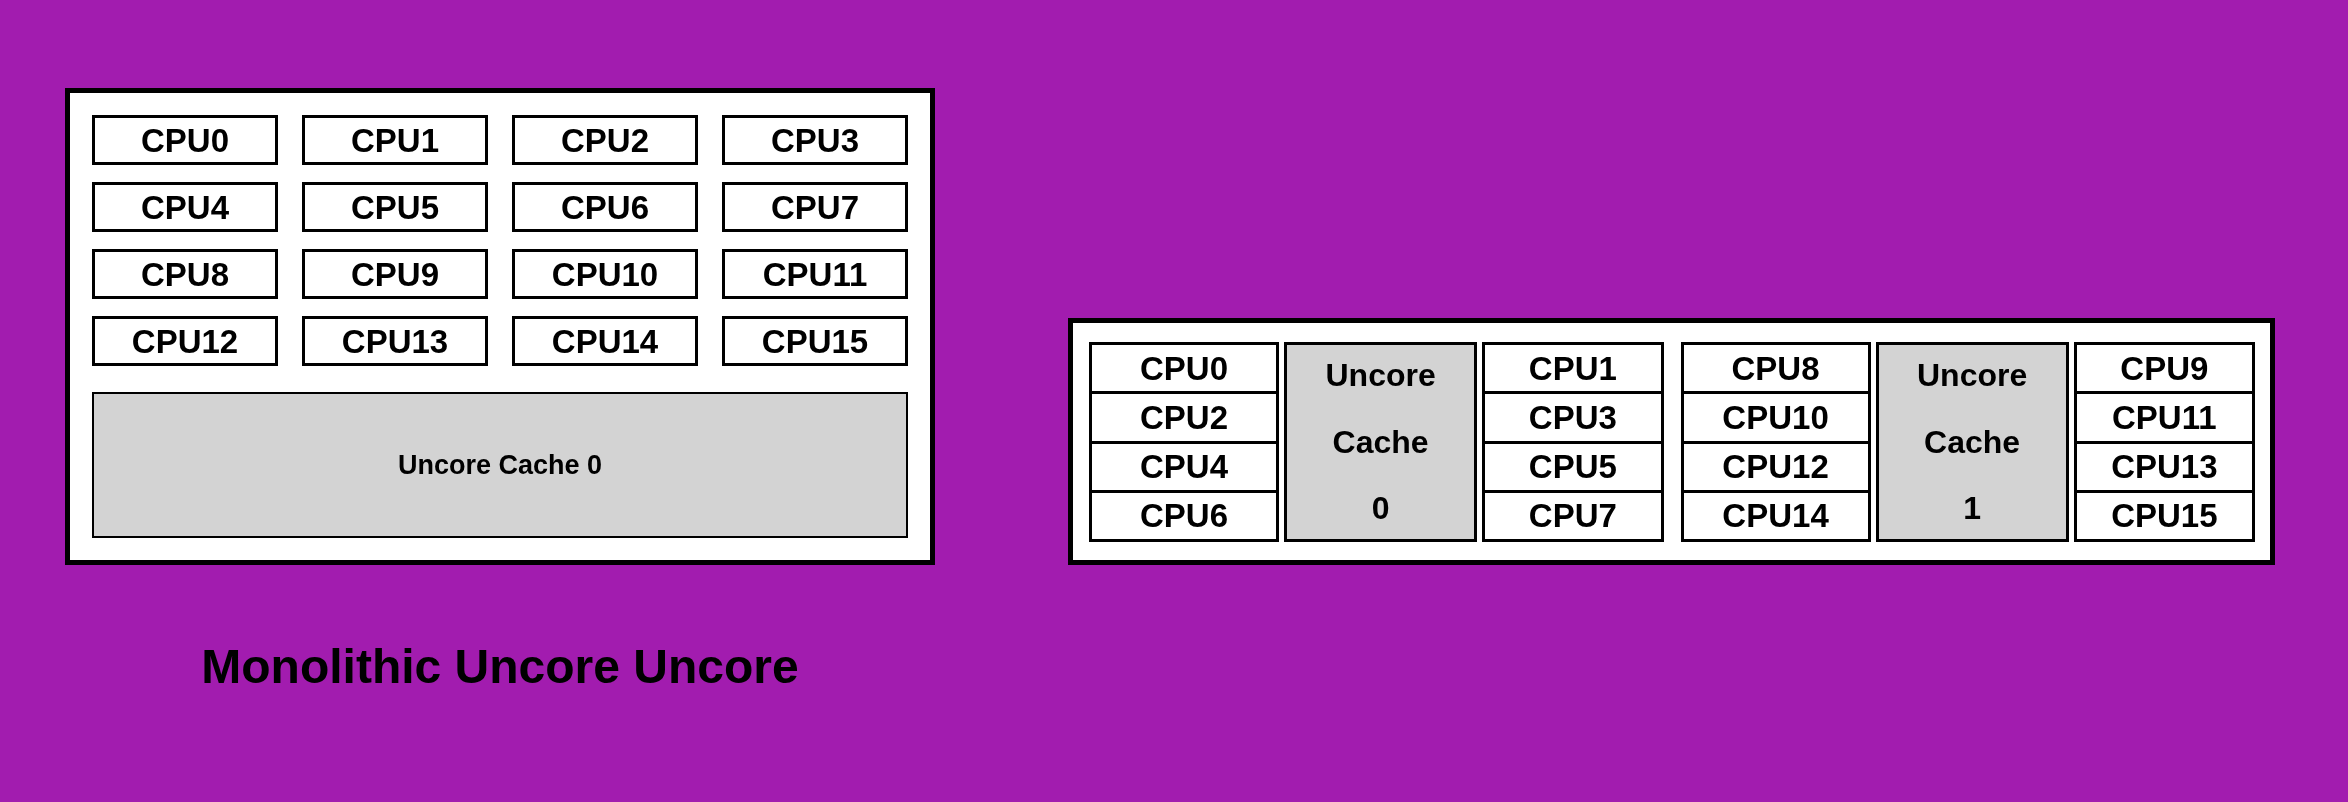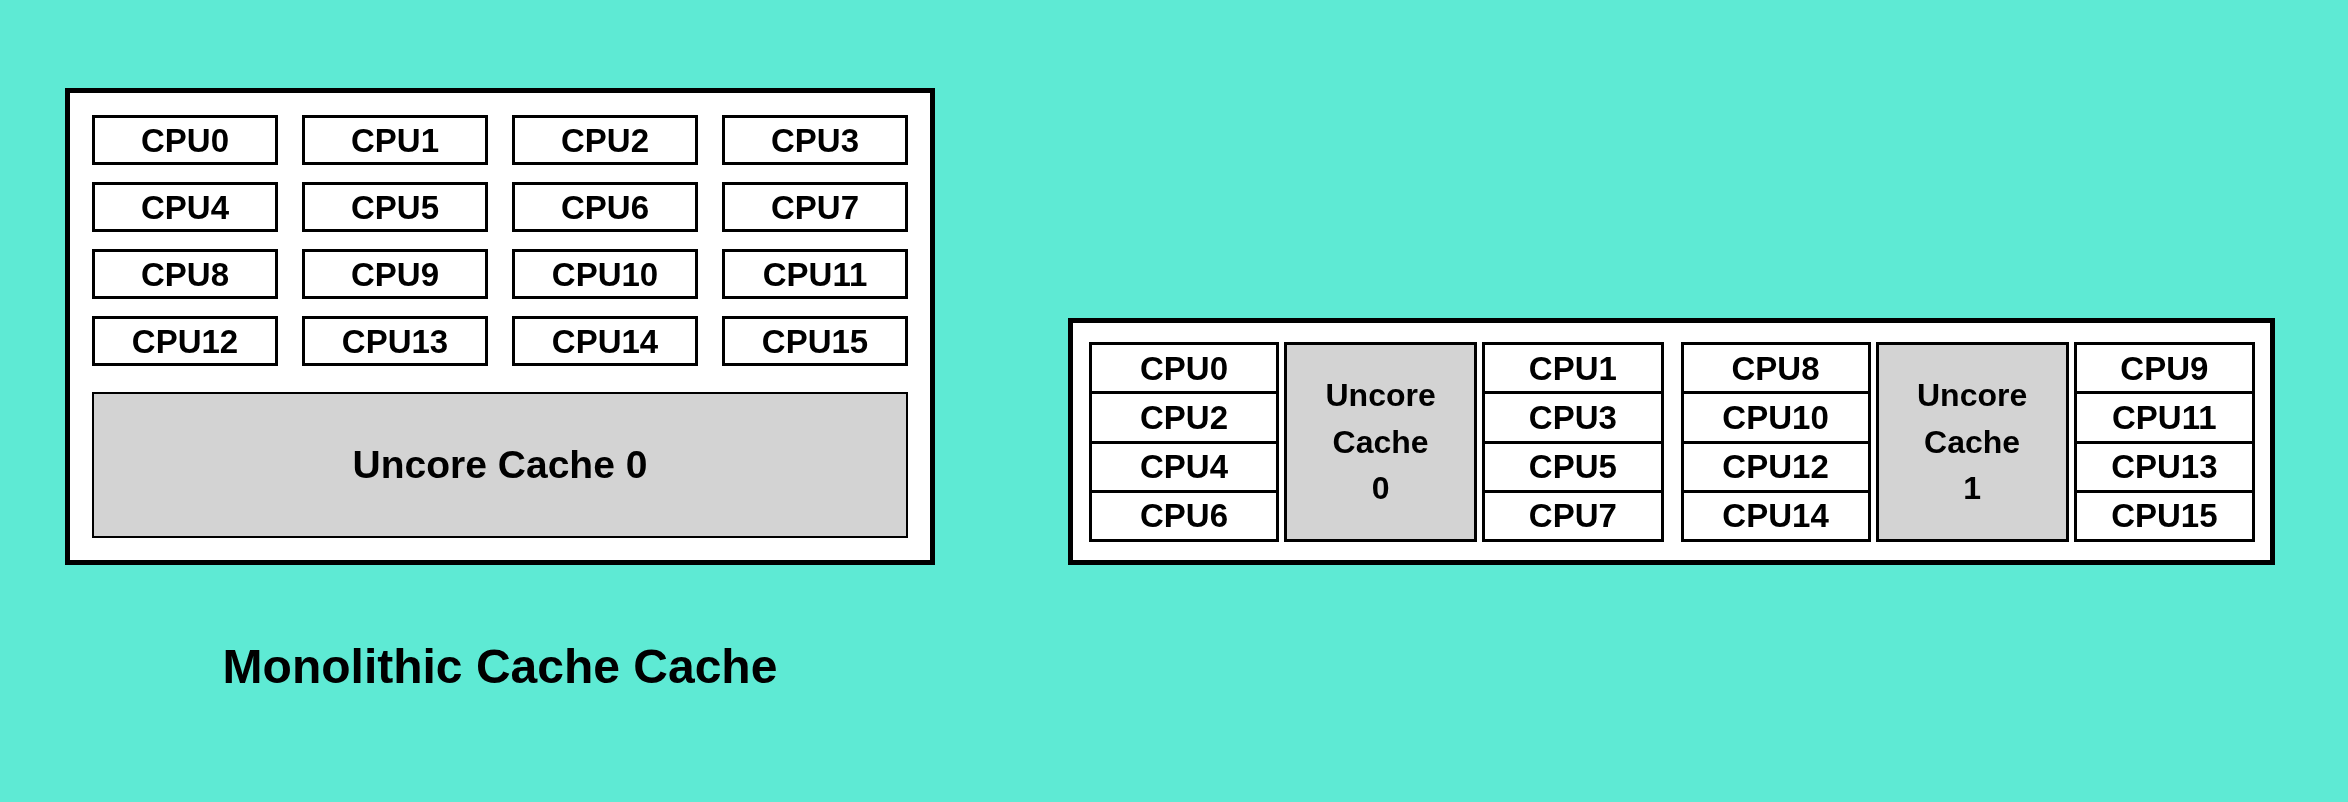--- a/index.html
+++ b/index.html
@@ -5,21 +5,21 @@
   * { margin: 0; padding: 0; box-sizing: border-box; }
   html, body { background: #ffffff; }
   body {
     font-family: "Liberation Sans", "DejaVu Sans", sans-serif;
     color: #000000;
   }
   .canvas {
     position: relative;
     width: 2348px;
     height: 802px;
-    background: #5eead4;
+    background: #a21caf;
     overflow: hidden;
   }
 
   
   .mono-box {
     position: absolute;
     left: 65px; top: 88px;
     width: 870px; height: 477px;
     border: 5px solid #000;
     background: #fff;
@@ -45,21 +45,21 @@
     line-height: 1;
   }
   .mono-cache {
     margin-top: 26px;
     flex: 1;
     border: 2px solid #000;
     display: flex;
     align-items: center;
     justify-content: center;
     font-weight: bold;
-    font-size: 39px;
+    font-size: 27px;
   }
 
   
   .split-box {
     position: absolute;
     left: 1068px; top: 318px;
     width: 1207px; height: 247px;
     border: 5px solid #000;
     background: #fff;
     padding: 19px 15px 18px 16px;
@@ -94,20 +94,21 @@
     flex: 193 0 0;
     border: 3px solid #000;
     display: flex;
     flex-direction: column;
     align-items: center;
     justify-content: center;
     font-weight: bold;
     font-size: 32px;
     line-height: 1.45;
     text-align: center;
+    gap: 20px;
   }
 
   
   .cache-fill { background: #d3d3d3; }
 
   
   .caption {
     position: absolute;
     text-align: center;
     font-weight: bold;
@@ -136,21 +137,21 @@
       <div class="cpu-box">CPU9</div>
       <div class="cpu-box">CPU10</div>
       <div class="cpu-box">CPU11</div>
       <div class="cpu-box">CPU12</div>
       <div class="cpu-box">CPU13</div>
       <div class="cpu-box">CPU14</div>
       <div class="cpu-box">CPU15</div>
     </div>
     <div class="mono-cache cache-fill" style="background: rgb(211, 211, 211);">Uncore Cache 0</div>
   </div>
-  <div class="caption mono-cap">Monolithic Cache Cache</div>
+  <div class="caption mono-cap">Monolithic Uncore Uncore</div>
 
   <div class="split-box">
 
     <div class="cluster">
       <div class="cpu-col left">
         <div class="cpu-cell">CPU0</div>
         <div class="cpu-cell">CPU2</div>
         <div class="cpu-cell">CPU4</div>
         <div class="cpu-cell">CPU6</div>
       </div>

